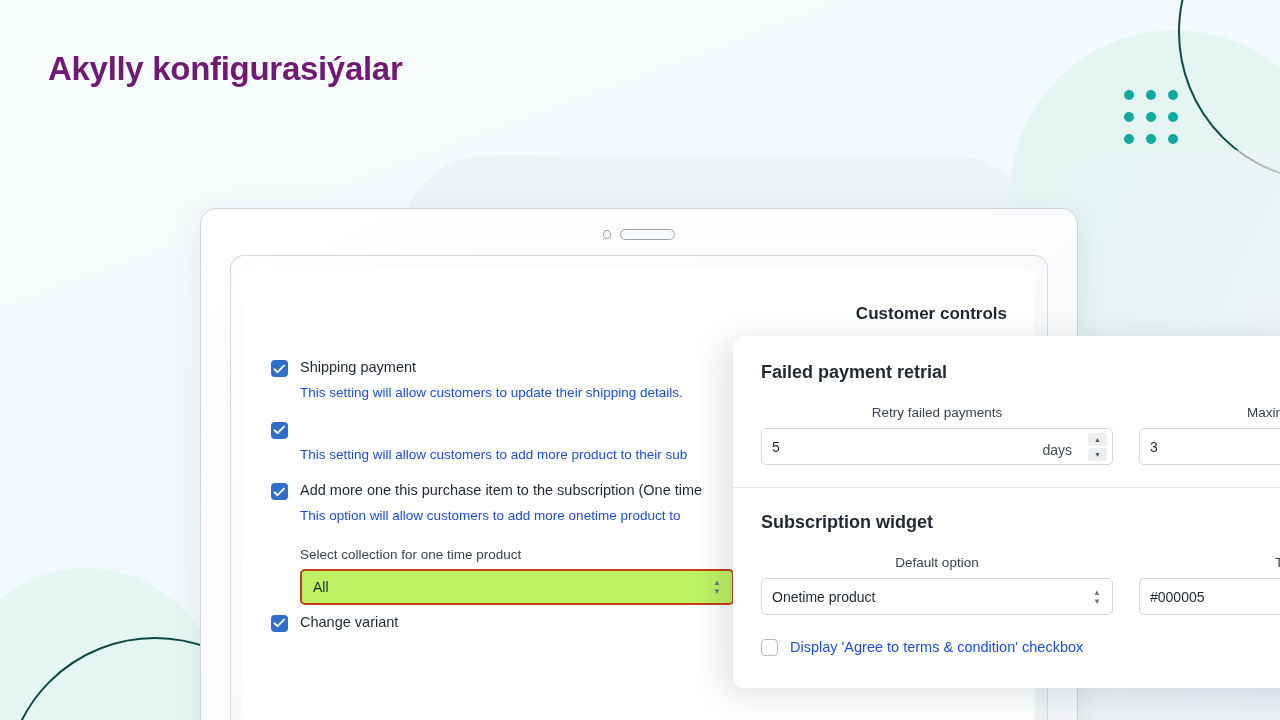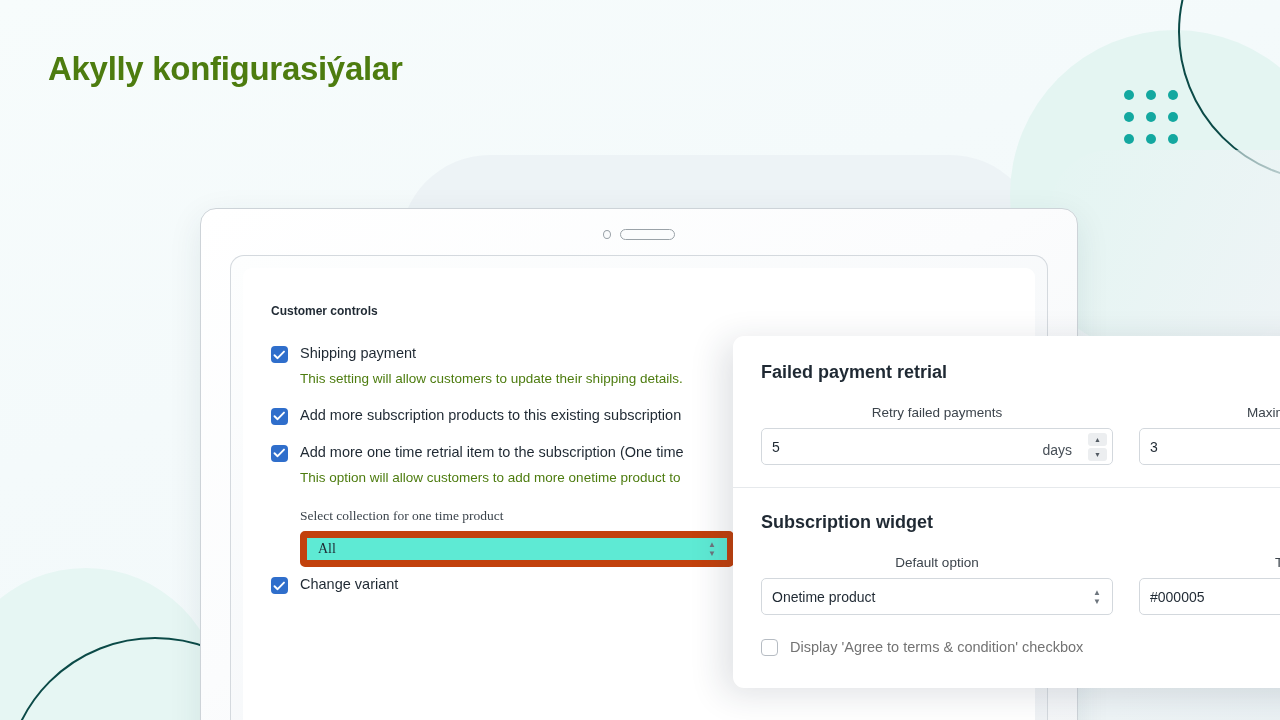--- a/index.html
+++ b/index.html
@@ -71,21 +71,21 @@
     border-radius: 60px 0 0 0;
   }
 
   
   .page-title {
     position: absolute;
     left: 48px; top: 50px;
     font-size: 33px;
     font-weight: 700;
     letter-spacing: -0.3px;
-    color: #4d7c0f;
+    color: #701a75;
   }
 
   
   .device {
     position: absolute;
     left: 200px; top: 208px;
     width: 878px; height: 560px;
     background: linear-gradient(150deg, #ffffff 0%, #fbfcfd 45%, #f3f5f7 100%);
     border: 1px solid #cdd3d8;
     border-radius: 16px 16px 0 0;
@@ -117,51 +117,52 @@
     position: absolute;
     left: 12px; top: 12px; right: 12px; bottom: 0;
     background: #ffffff;
     border-radius: 9px 9px 0 0;
     overflow: hidden;
   }
 
   
   .card { padding: 36px 28px 0 28px; }
   .card-title {
-    font-size: 12px; font-weight: 700; color: #1f2933;
-    margin-bottom: 26px;
+    font-size: 17px; font-weight: 700; color: #1f2933;
+    margin-bottom: 34px;
+    text-align: right;
   }
   .cb-row { margin-bottom: 18px; }
   .cb-line { display: flex; align-items: flex-start; gap: 12px; }
   .checkbox {
     flex: none;
     width: 17px; height: 17px;
     border-radius: 4px;
     margin-top: 2px;
     background: #2f6ecb;
     position: relative;
   }
   .checkbox svg { position: absolute; left: 2px; top: 2.5px; }
   .checkbox.off { background: #ffffff; border: 1.4px solid #b6bcc3; }
   .cb-label {
     font-size: 14.5px; color: #1f2933; line-height: 1.25;
     white-space: nowrap;
   }
   .cb-desc {
     margin: 7px 0 0 29px;
-    font-size: 13.5px; color: #4d7c0f; line-height: 1.3;
+    font-size: 13.5px; color: #1d4ed8; line-height: 1.3;
     white-space: nowrap;
   }
-  .field-group { margin: 22px 0 0 29px; width: 434px; font-family: Liberation Serif, serif; }
+  .field-group { margin: 22px 0 0 29px; width: 434px; }
   .field-label { font-size: 13.5px; color: #3c444c; margin-bottom: 7px; }
   .select-box {
     height: 36px;
-    border: 7px solid #c2410c;
+    border: 2px solid #c2410c;
     border-radius: 5px;
-    background: #5eead4;
+    background: #bef264;
     display: flex; align-items: center;
     padding: 0 11px;
     font-size: 14px; color: #1f2933;
     position: relative;
   }
   .updown {
     position: absolute; right: 11px; top: 50%;
     transform: translateY(-50%);
     display: flex; flex-direction: column; gap: 3px;
     color: #6d757d;
@@ -210,21 +211,21 @@
   .stepper b {
     display: flex; align-items: center; justify-content: center;
     width: 19px; height: 13px;
     background: #eceef0; border-radius: 3px;
     font-size: 7px; color: #545c64; font-weight: 400;
   }
   .ov-check-row {
     display: flex; align-items: center; gap: 12px;
     margin-top: 22px;
   }
-  .ov-check-label { font-size: 14.5px; color: #737373; }
+  .ov-check-label { font-size: 14.5px; color: #1d4ed8; }
 </style>
 </head>
 <body>
 
 <div class="bg-base"></div>
 <div class="deco-plate"></div>
 <div class="deco-mint-tr"></div>
 <div class="deco-ring-tr"></div>
 <div class="deco-dots">
   <i></i>
@@ -267,32 +268,32 @@
         </div>
 
 
         <div class="cb-row">
           <div class="cb-line">
             <span class="checkbox">
               <svg width="13" height="12" viewBox="0 0 13 12">
                   <path d="M1.5 6.2 L4.6 9.2 L11 2.6" stroke="#fff" stroke-width="1.9" fill="none" stroke-linecap="round" stroke-linejoin="round"></path>
                 </svg>
             </span>
-            <span class="cb-label">Add more subscription products to this existing subscription</span>
-          </div>
+          </div>
+          <div class="cb-desc">This setting will allow customers to add more product to their sub</div>
         </div>
 
         <div class="cb-row">
           <div class="cb-line">
             <span class="checkbox">
               <svg width="13" height="12" viewBox="0 0 13 12">
                   <path d="M1.5 6.2 L4.6 9.2 L11 2.6" stroke="#fff" stroke-width="1.9" fill="none" stroke-linecap="round" stroke-linejoin="round"></path>
                 </svg>
             </span>
-            <span class="cb-label">Add more one time retrial item to the subscription (One time</span>
+            <span class="cb-label">Add more one this purchase item to the subscription (One time</span>
           </div>
           <div class="cb-desc">This option will allow customers to add more onetime product to</div>
         </div>
 
         <div class="field-group">
           <div class="field-label">Select collection for one time product</div>
           <div class="select-box">
             <span>All</span>
             <span class="updown">
               <span>▲</span>

